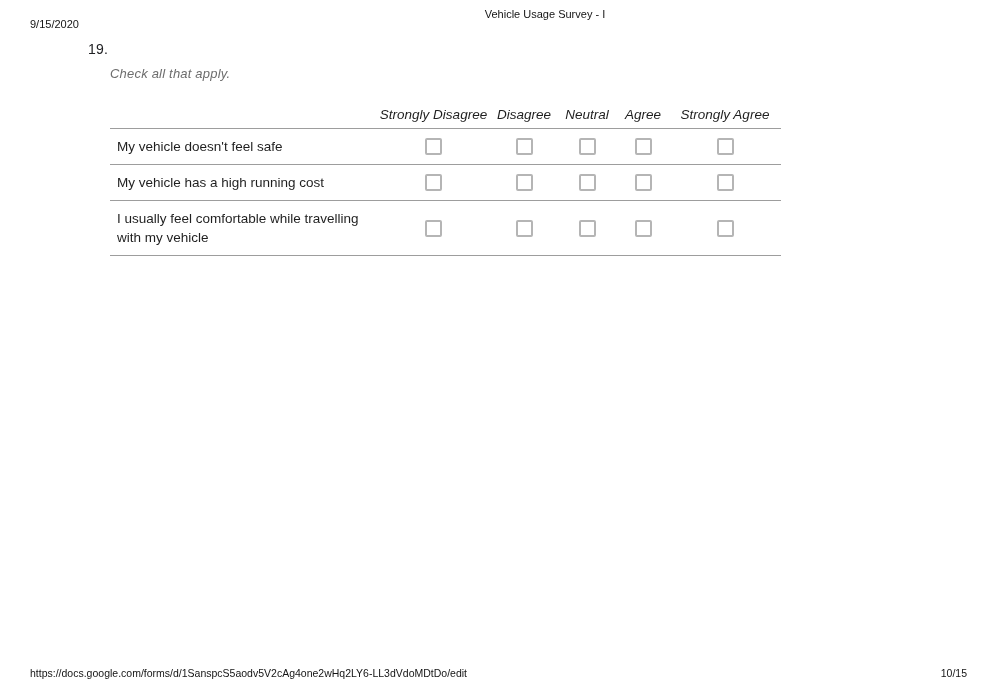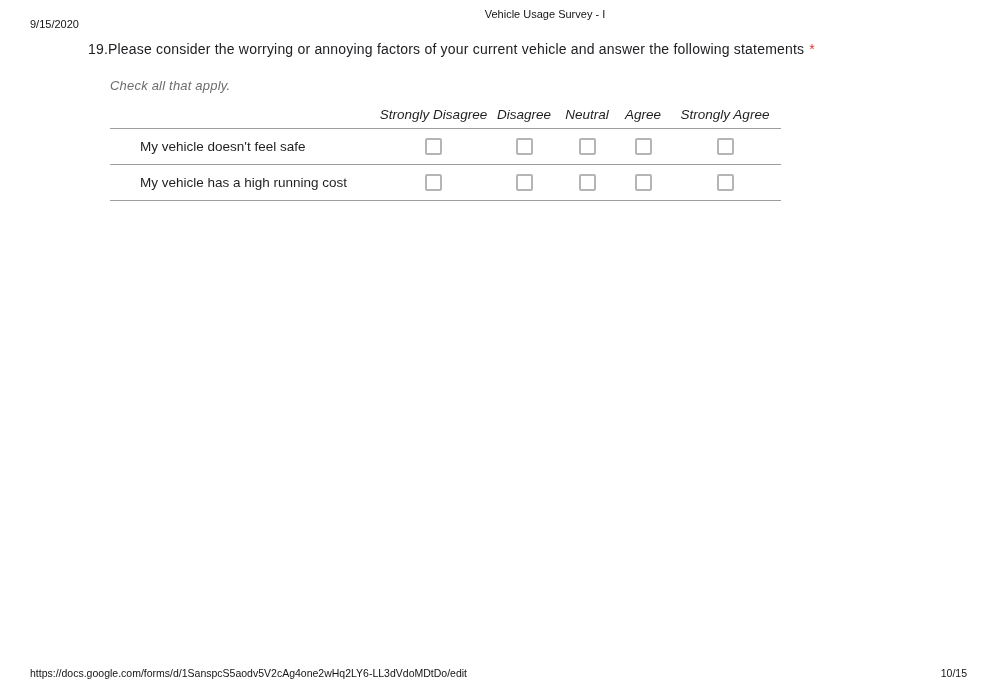--- a/index.html
+++ b/index.html
@@ -15,61 +15,57 @@
     font-size:11px; color:#141414; text-indent:80px;margin-left:10px;
   }
   
   .question {
     position:absolute; left:72px; top:41px; width:900px;
     display:flex; font-size:14px; letter-spacing:0.2px; color:#202124;
   }
   .q-num { width:36px; flex:0 0 36px;text-align:right; }
   .q-star { margin-left:5px; }
   .hint {
-    position:absolute; left:110px; top:78px;
+    position:absolute; left:110px; top:66px;
     font-style:italic; font-size:13px; color:#6d6d6d; letter-spacing:0.2px;
   }
   
   .grid { position:absolute; left:110px; top:106px; width:671px; }
   .g-row {
     display:grid;
     grid-template-columns:266px 115px 66px 60px 52px 112px;
     border-bottom:1px solid #9d9d9d;
     align-items:center;
   }
   .g-header { height:23px; align-items:end;font-style:italic; }
   .g-col-header {
     text-align:center; font-size:13.5px; color:#1f1f1f;
     padding-bottom:6px; white-space:nowrap; line-height:14px;
   }
   .g-label {
     font-size:13.5px; line-height:19px; color:#1f1f1f;
     padding:8px 12px 8px 7px;
-    margin-left:23px;
   }
   .g-cell { display:flex; justify-content:center; align-items:center; }
   .checkbox {
     width:17px; height:17px; background:#ffffff;
     border:2px solid #b5b5b5; border-radius:2px; display:inline-block;
   }
   
   .footer-url { position:absolute; left:30px; top:667px; font-size:10.5px; color:#141414; }
   .footer-page { position:absolute; right:33px; top:667px; font-size:10.5px; color:#141414;margin-left:20px; }
 </style>
 </head>
 <body>
 
 <div class="hdr-date">9/15/2020</div>
 <div class="hdr-title">Vehicle Usage Survey - I</div>
 
 <div class="question">
   <span class="q-num">19.</span>
-  <span>
-    <span>Please consider the worrying or annoying factors of your current vehicle and answer the following statements</span><span class="q-star" style="color: rgb(224, 58, 47);">*</span>
-  </span>
 </div>
 
 <div class="hint">Check all that apply.</div>
 
 <div class="grid" id="grid">
     <div class="g-row g-header">
       <div class="g-label"></div>
       <div class="g-col-header">Strongly Disagree</div>
       <div class="g-col-header">Disagree</div>
       <div class="g-col-header">Neutral</div>
@@ -105,16 +101,34 @@
       <div class="g-cell">
         <span class="checkbox"></span>
       </div>
       <div class="g-cell">
         <span class="checkbox"></span>
       </div>
       <div class="g-cell">
         <span class="checkbox"></span>
       </div>
     </div>
+    <div class="g-row">
+      <div class="g-label">I usually feel comfortable while travelling with my vehicle</div>
+      <div class="g-cell">
+        <span class="checkbox"></span>
+      </div>
+      <div class="g-cell">
+        <span class="checkbox"></span>
+      </div>
+      <div class="g-cell">
+        <span class="checkbox"></span>
+      </div>
+      <div class="g-cell">
+        <span class="checkbox"></span>
+      </div>
+      <div class="g-cell">
+        <span class="checkbox"></span>
+      </div>
+    </div>
   </div>
 
 <div class="footer-url">https://docs.google.com/forms/d/1SanspcS5aodv5V2cAg4one2wHq2LY6-LL3dVdoMDtDo/edit</div>
 <div class="footer-page">10/15</div>
 
 </body></html>

